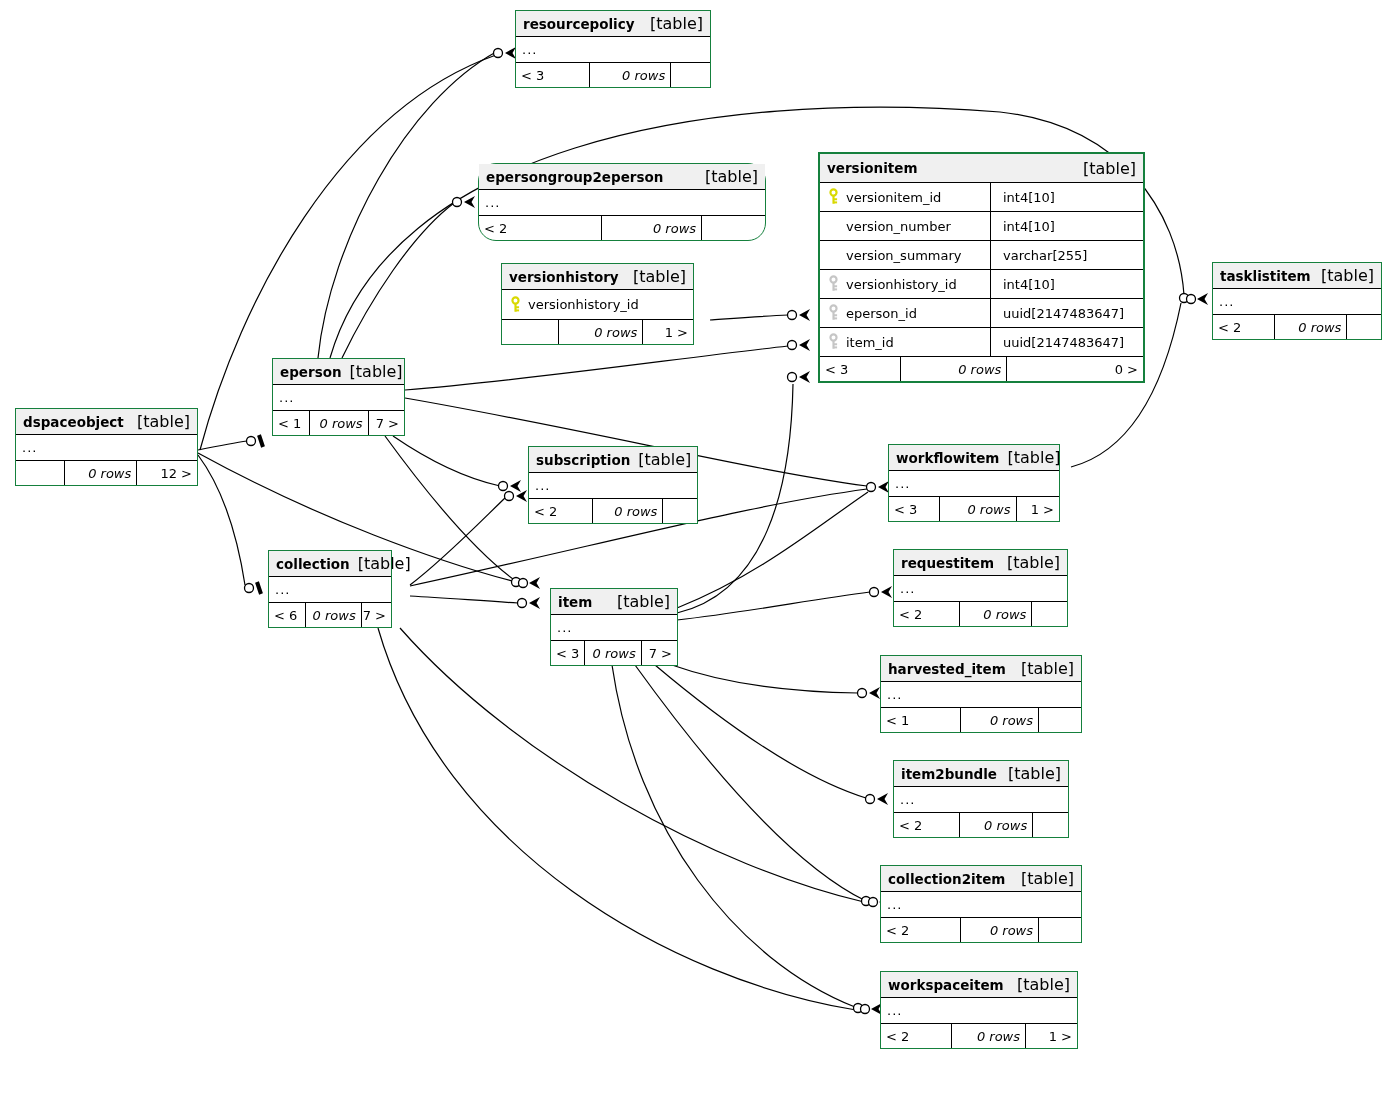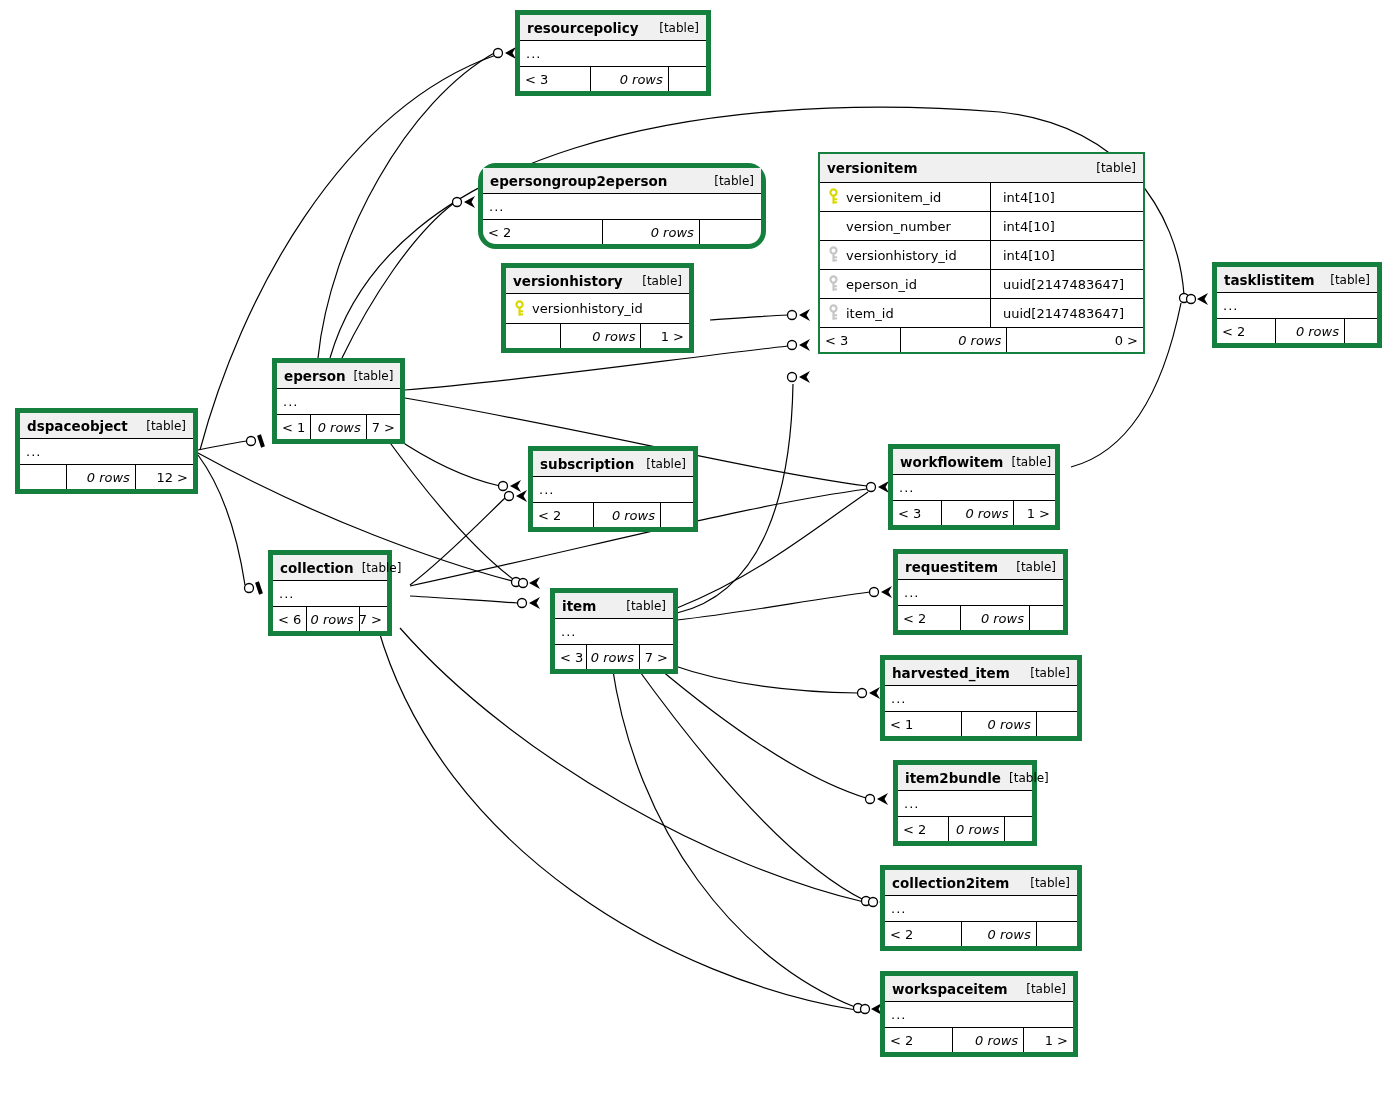--- a/index.html
+++ b/index.html
@@ -1,25 +1,25 @@
 <!DOCTYPE html>
 <html><head>
 <meta charset="utf-8">
 <style>
   html,body{margin:0;padding:0;background:#fff;}
   #canvas{position:relative;width:1397px;height:1103px;background:#fff;
           font-family:"DejaVu Sans","Liberation Sans",sans-serif;overflow:hidden;}
   #edges{position:absolute;left:0;top:0;}
-  .tbl{position:absolute;background:#fff;border:5px solid #15803d;box-sizing:border-box;font-size:13px;color:#000;}
+  .tbl{position:absolute;background:#fff;border:1px solid #15803d;box-sizing:border-box;font-size:13px;color:#000;}
   .tbl.emph{border-width:2px;}
   .hdr{display:flex;justify-content:space-between;align-items:center;background:#f0f0f0;
        border-bottom:1px solid #000;height:25px;padding:0 7px;}
   .emph .hdr{height:28px;}
   .tname{font-weight:bold;font-size:13.5px;white-space:nowrap;}
-  .ttag{font-size:12px;margin-left:8px;white-space:nowrap;}
+  .ttag{font-size:16px;margin-left:8px;white-space:nowrap;}
   .ellrow{height:25px;border-bottom:1px solid #000;display:flex;align-items:center;
           padding:0 6px;letter-spacing:1px;}
   .frow{display:flex;align-items:stretch;border-bottom:1px solid #000;height:28px;}
   .vhrow{height:29px;}
   .keycell{width:26px;display:flex;align-items:center;justify-content:center;flex:none;}
   .fname{flex:1;display:flex;align-items:center;white-space:nowrap;}
   .ftype{width:140px;flex:none;border-left:1px solid #000;display:flex;align-items:center;
          padding-left:12px;white-space:nowrap;}
   .ftr{display:flex;height:24px;align-items:stretch;}
   .ftr .c{display:flex;align-items:center;box-sizing:border-box;padding:0 5px;white-space:nowrap;}
@@ -199,20 +199,25 @@
           </span>
           <span class="fname">versionitem_id</span>
           <span class="ftype">int4[10]</span>
         </div>
         <div class="frow">
           <span class="keycell"></span>
           <span class="fname">version_number</span>
           <span class="ftype">int4[10]</span>
         </div>
         <div class="frow">
+          <span class="keycell"></span>
+          <span class="fname">version_summary</span>
+          <span class="ftype">varchar[255]</span>
+        </div>
+        <div class="frow">
           <span class="keycell">
             <svg width="11" height="18" viewBox="0 0 12 20">
               <circle cx="6" cy="5" r="3.4" fill="none" stroke="#c6c6c6" stroke-width="2.4"></circle>
               <line x1="6" y1="8.4" x2="6" y2="17.5" stroke="#c6c6c6" stroke-width="2.4"></line>
               <line x1="6" y1="12.5" x2="10" y2="12.5" stroke="#c6c6c6" stroke-width="2.2"></line>
               <line x1="6" y1="16" x2="10" y2="16" stroke="#c6c6c6" stroke-width="2.2"></line>
             </svg>
           </span>
           <span class="fname">versionhistory_id</span>
           <span class="ftype">int4[10]</span>
@@ -348,21 +353,21 @@
           <span class="tname">harvested_item</span>
           <span class="ttag">[table]</span>
         </div>
         <div class="ellrow">...</div>
         <div class="ftr">
           <span class="c c1" style="width: 40%;">&lt; 1</span>
           <span class="c c2" style="width: 39%;">0 rows</span>
           <span class="c c3" style="width: 21%;"></span>
         </div>
       </div>
-      <div class="tbl" style="left: 893px; top: 760px; width: 144px;">
+      <div class="tbl" style="left: 893px; top: 760px; width: 176px;">
         <div class="hdr">
           <span class="tname">item2bundle</span>
           <span class="ttag">[table]</span>
         </div>
         <div class="ellrow">...</div>
         <div class="ftr">
           <span class="c c1" style="width: 38%;">&lt; 2</span>
           <span class="c c2" style="width: 42%;">0 rows</span>
           <span class="c c3" style="width: 20%;"></span>
         </div>

